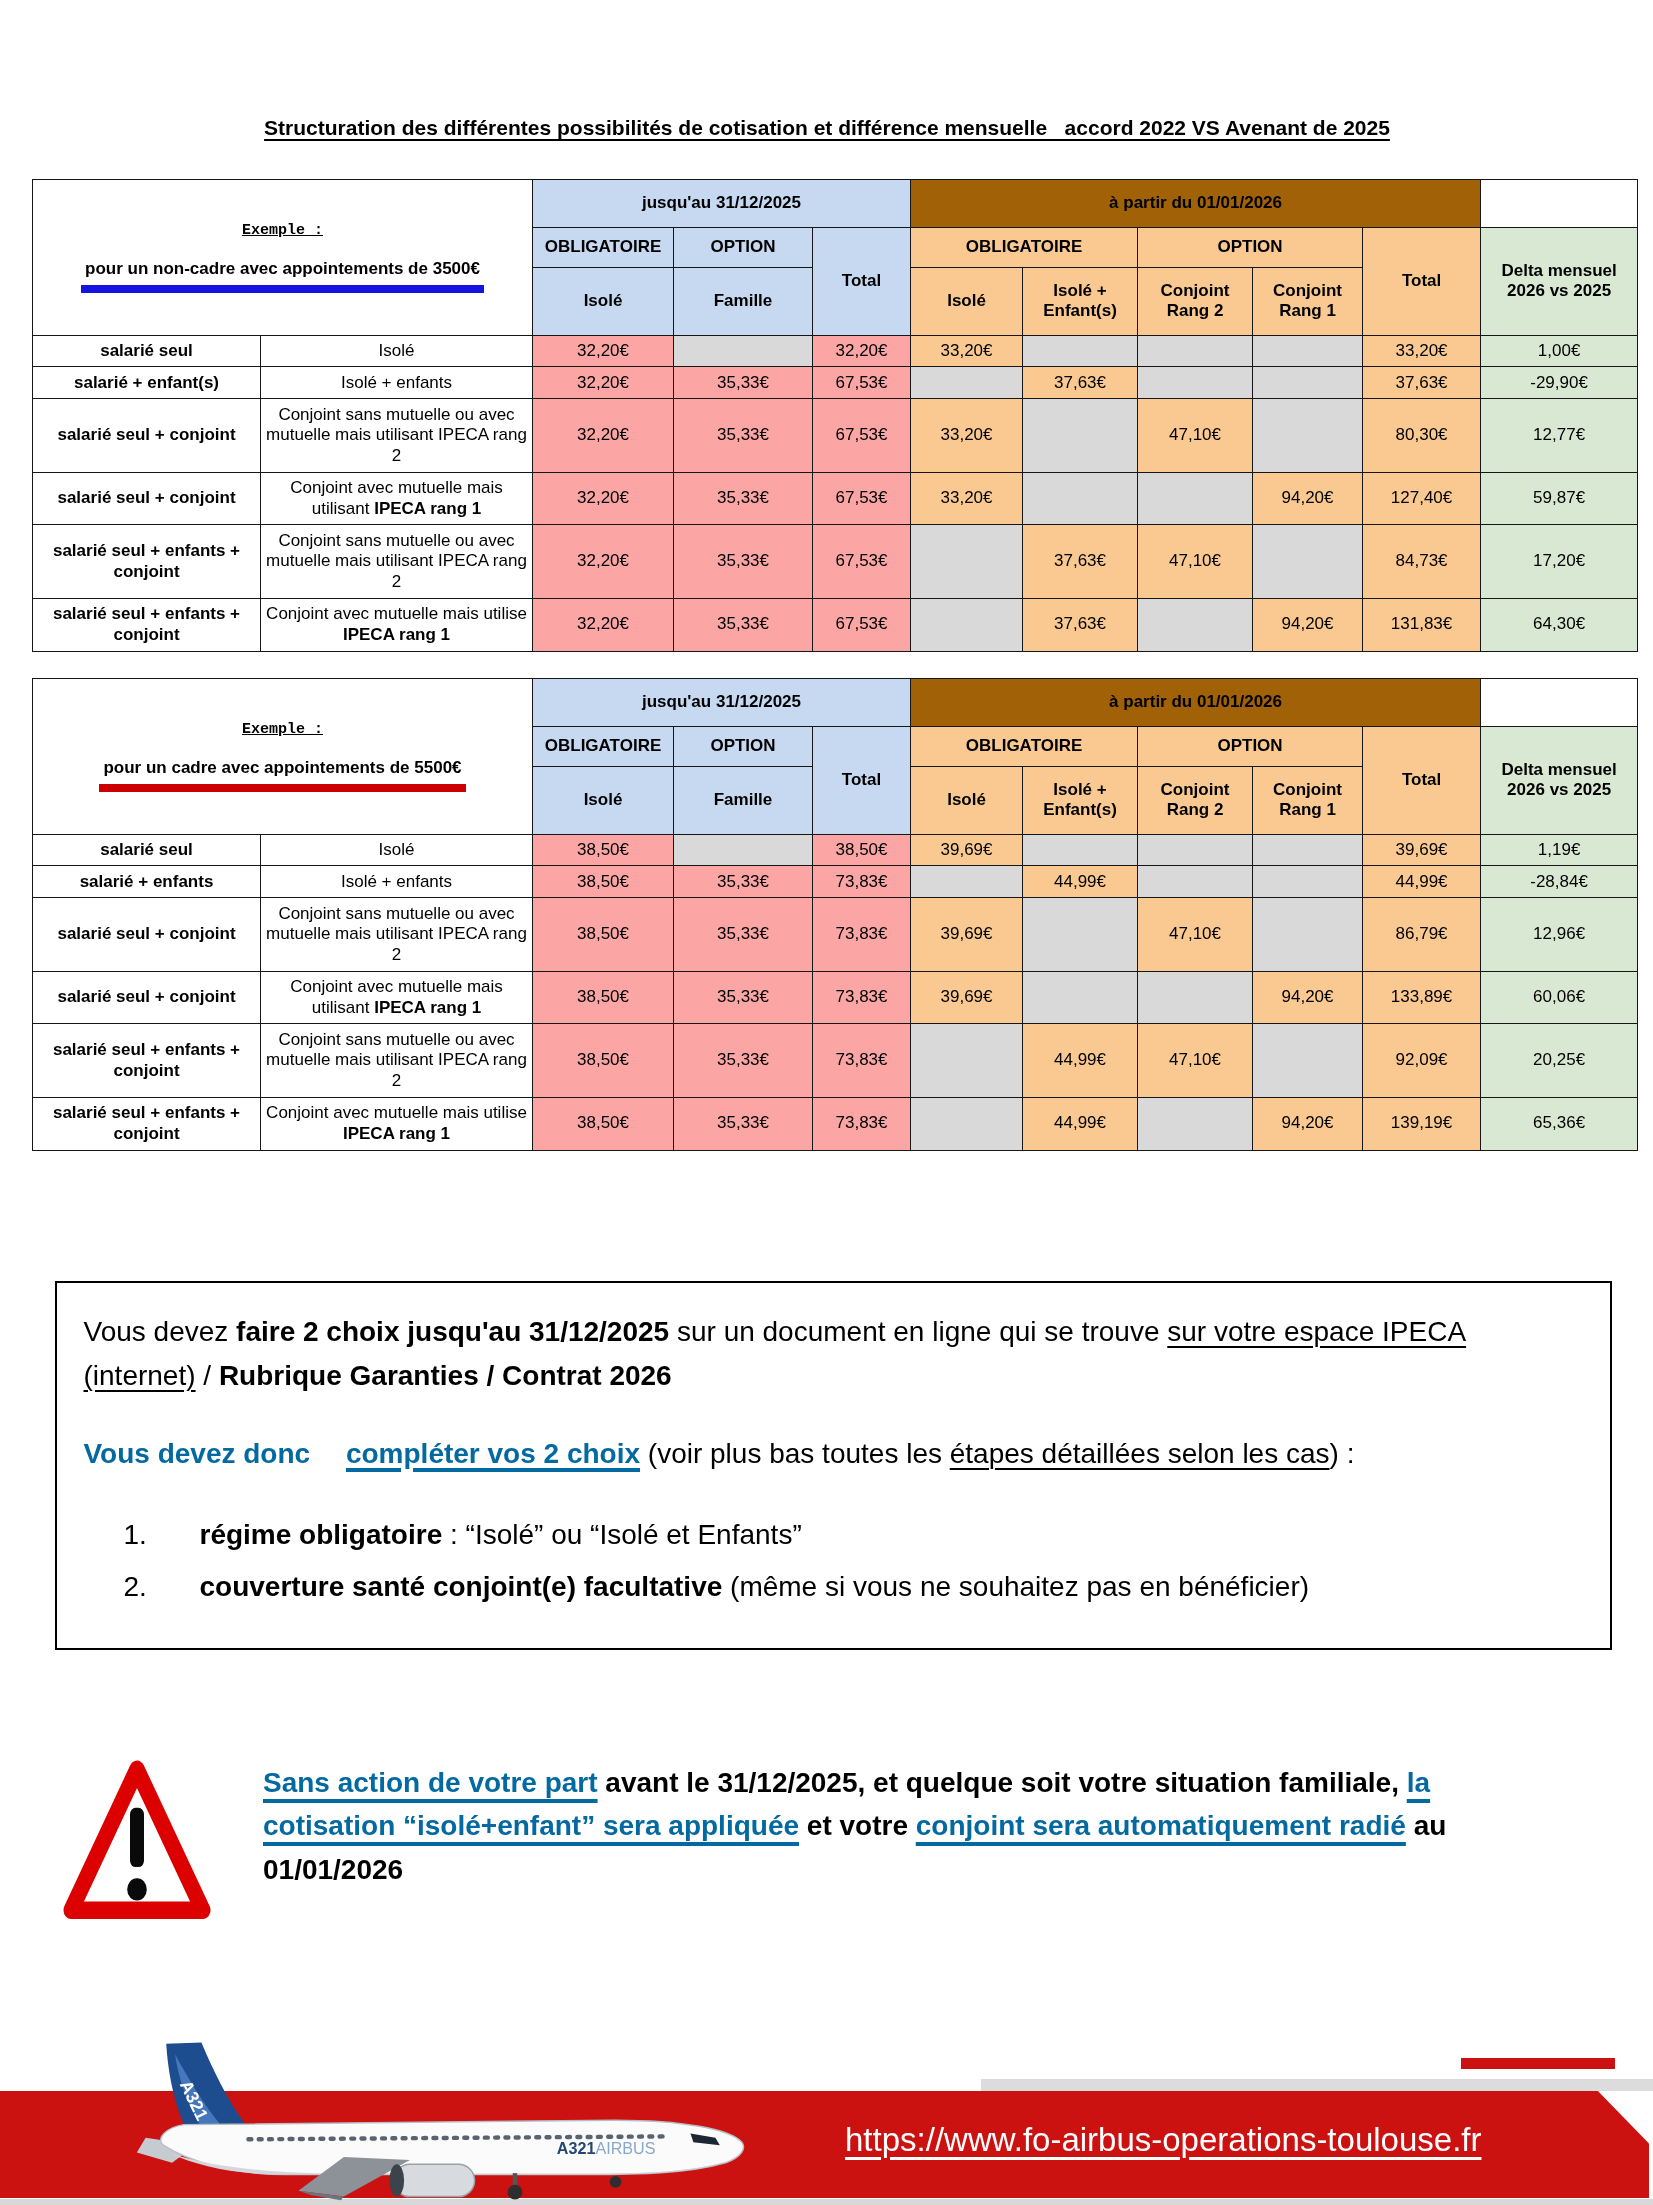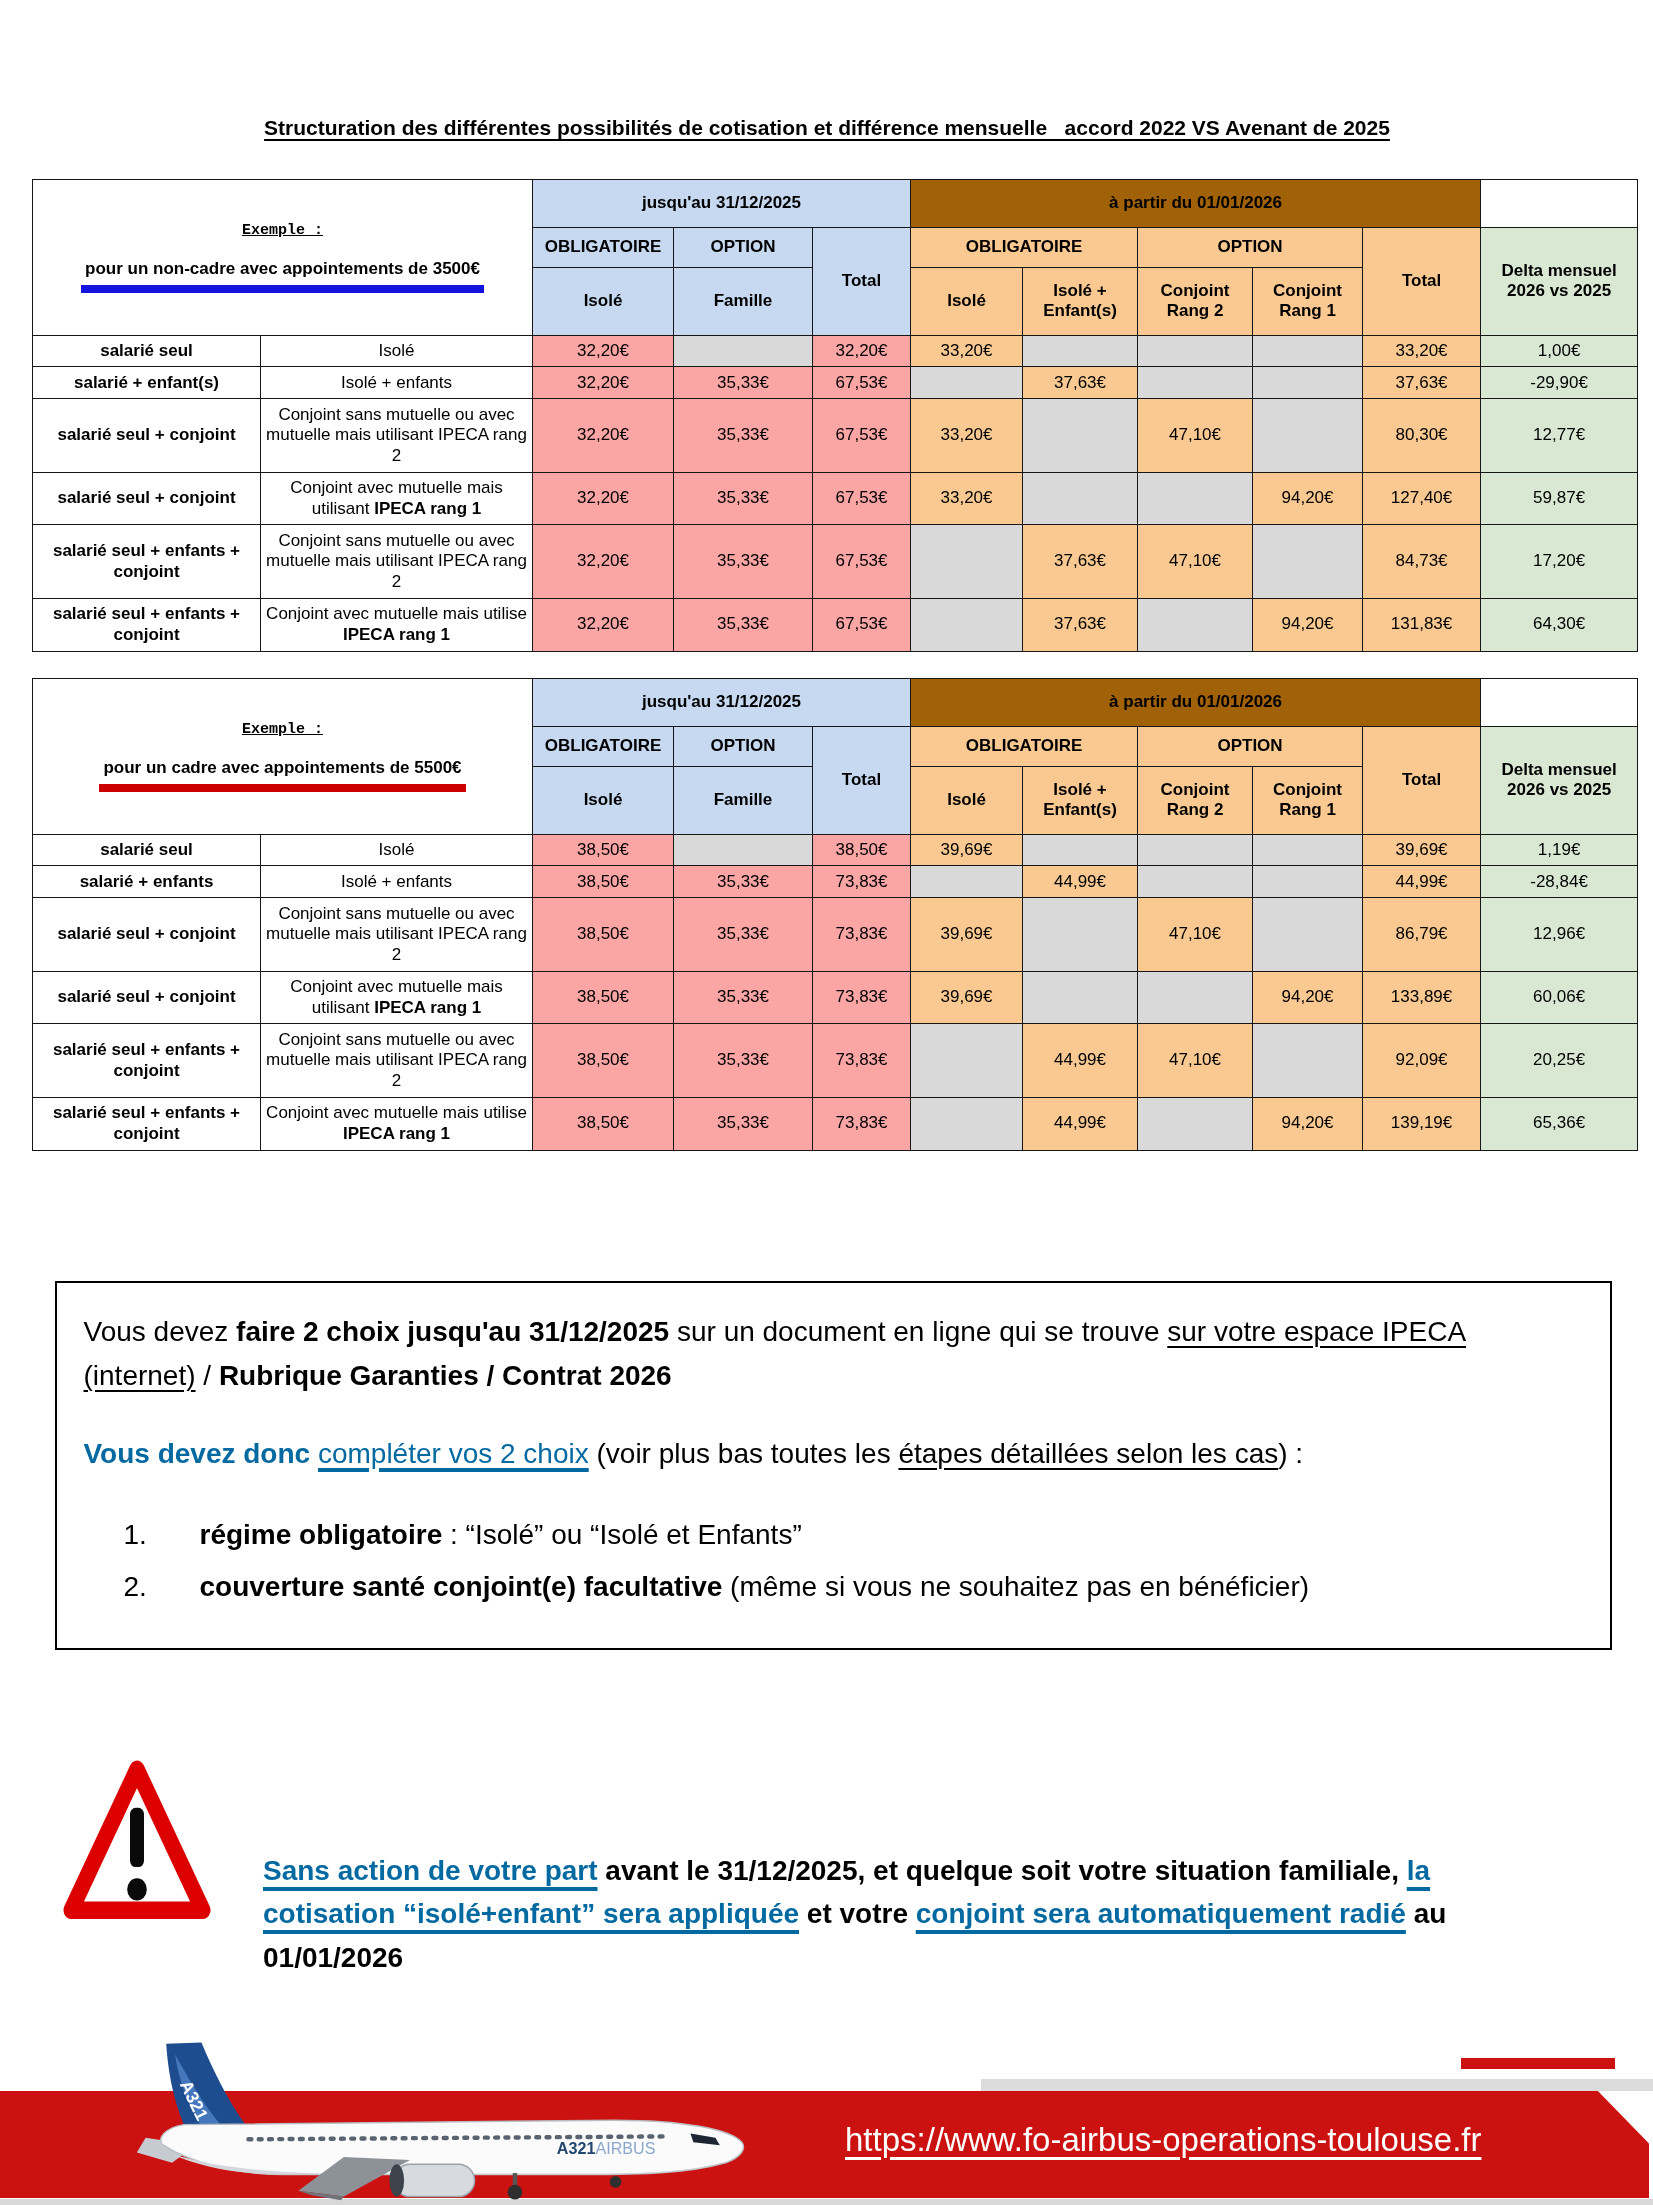--- a/index.html
+++ b/index.html
@@ -42,21 +42,21 @@
   .info-box .p1 { margin:0 0 34px 0; }
   .info-box .p2 { margin:0 0 37px 0; }
   .li-row { display:flex; margin:0 0 7.4px 40px; }
   .li-num { width:76px; flex:0 0 76px; }
   .red { color:#0369a1; }
   .u { text-decoration:underline; text-decoration-thickness:2.2px; text-underline-offset:5.1px; }
   .red.u { text-decoration-thickness:3.7px; }
 
   
   .warning-triangle { position:absolute; left:60px; top:1755px; width:154px; height:176px; }
-  .warning-text { position:absolute; left:263px; top:1849px; width:1220px;
+  .warning-text { position:absolute; left:263px; top:1761px; width:1220px;
                   font-size:28px; font-weight:bold; line-height:1.55; }
   .warning-text .u { text-decoration-thickness:4.4px; text-underline-offset:6.6px; }
 
   
   .red-tab { position:absolute; left:1461px; top:2058px; width:154px; height:11px; background:#cc1111; }
   .gray-strip { position:absolute; left:981px; top:2079px; width:673px; height:11.8px; background:#dcdcdc; }
   .band { position:absolute; left:0; top:2091px; width:1649px; height:107px; background:#cc1111;
           clip-path:polygon(0 0, 96.9% 0, 100% 49%, 100% 100%, 0 100%); }
   .footer-link { position:absolute; left:845px; top:2121px; font-size:33px; color:#ffffff;
                  text-decoration:underline; text-underline-offset:5.9px; }
@@ -317,21 +317,21 @@
           <td class="o">94,20€</td>
           <td class="o">139,19€</td>
           <td class="grn">65,36€</td>
         </tr>
       </tbody>
   </table>
 </div>
 
 <div class="info-box">
   <p class="p1"><span>Vous devez </span><span style="font-weight: bold;">faire 2 choix jusqu'au 31/12/2025</span><span> sur un document en ligne qui se trouve </span><span class="u">sur votre espace IPECA (internet)</span><span>  / </span><span style="font-weight: bold;">Rubrique Garanties /  Contrat 2026</span></p>
-  <p class="p2"><span class="red" style="font-weight: bold;">Vous devez donc </span><span class="u red" style="font-weight: normal;">compléter vos 2 choix</span><span> (voir plus bas toutes les </span><span class="u">étapes détaillées selon les cas</span><span>) :</span></p>
+  <p class="p2"><span class="red" style="font-weight: bold;">Vous devez donc </span><span class="u red" style="font-weight: bold; margin-left: 28px;">compléter vos 2 choix</span><span> (voir plus bas toutes les </span><span class="u">étapes détaillées selon les cas</span><span>) :</span></p>
   <div class="li-row">
     <span class="li-num">1.</span>
     <span><span style="font-weight: bold;">régime obligatoire</span><span> :  “Isolé” ou “Isolé et Enfants”</span></span>
   </div>
   <div class="li-row">
     <span class="li-num">2.</span>
     <span><span style="font-weight: bold;">couverture santé conjoint(e) facultative</span><span> (même si vous ne souhaitez pas en bénéficier)</span></span>
   </div>
 </div>
 

